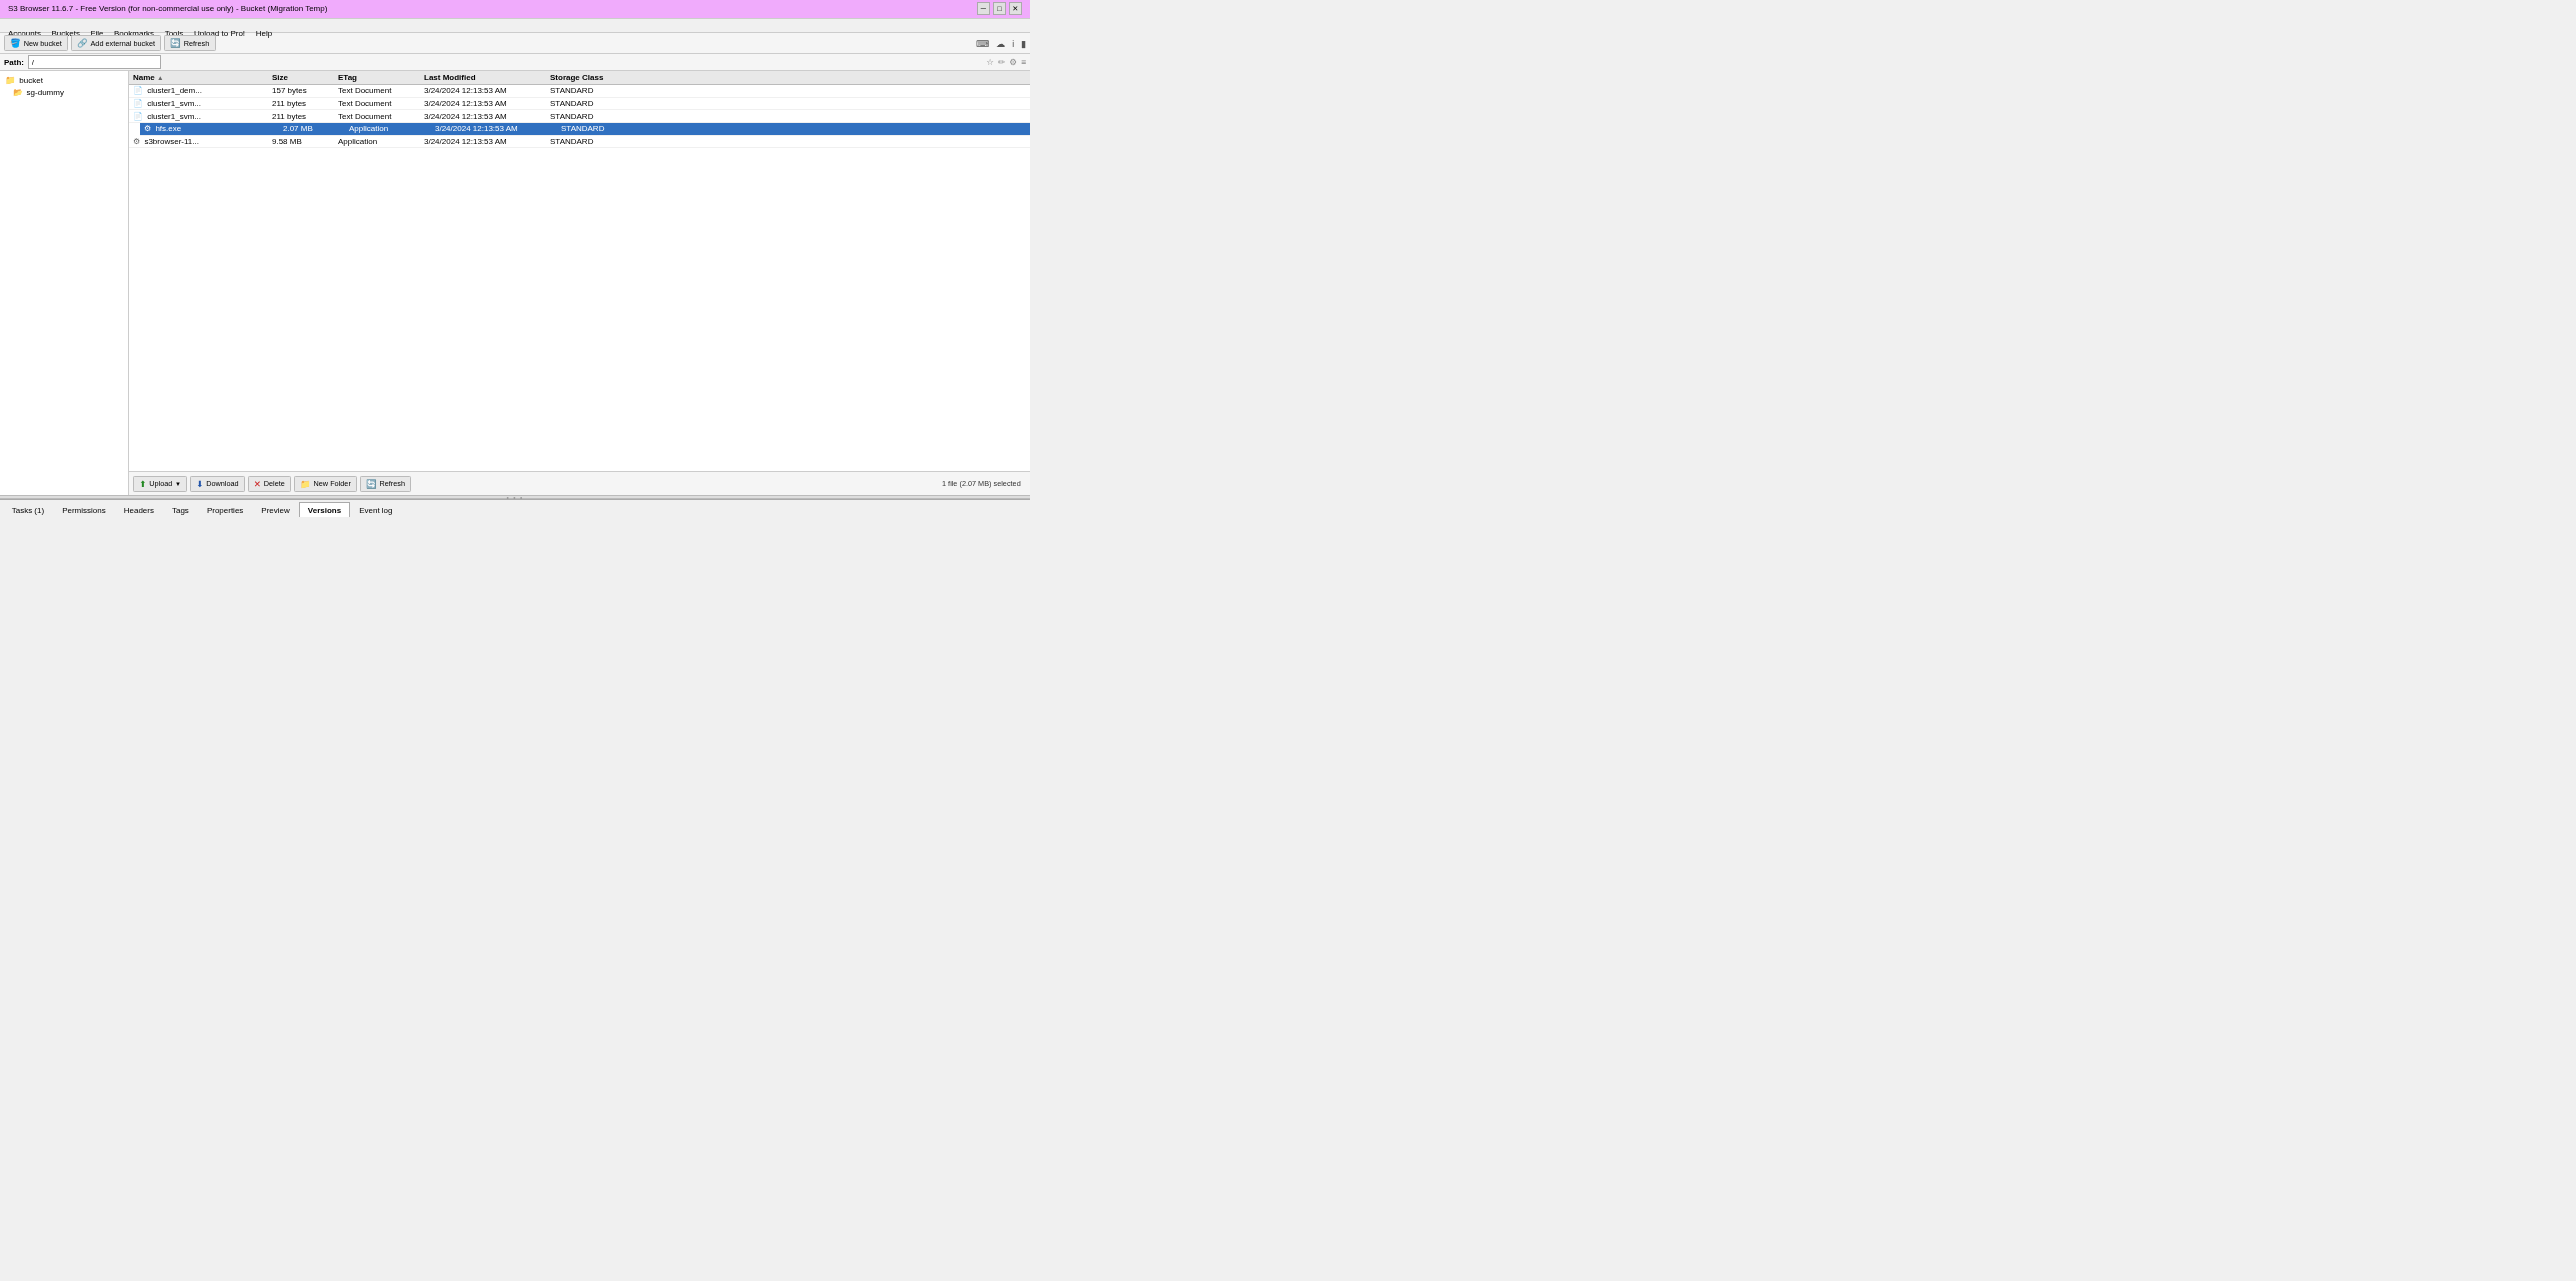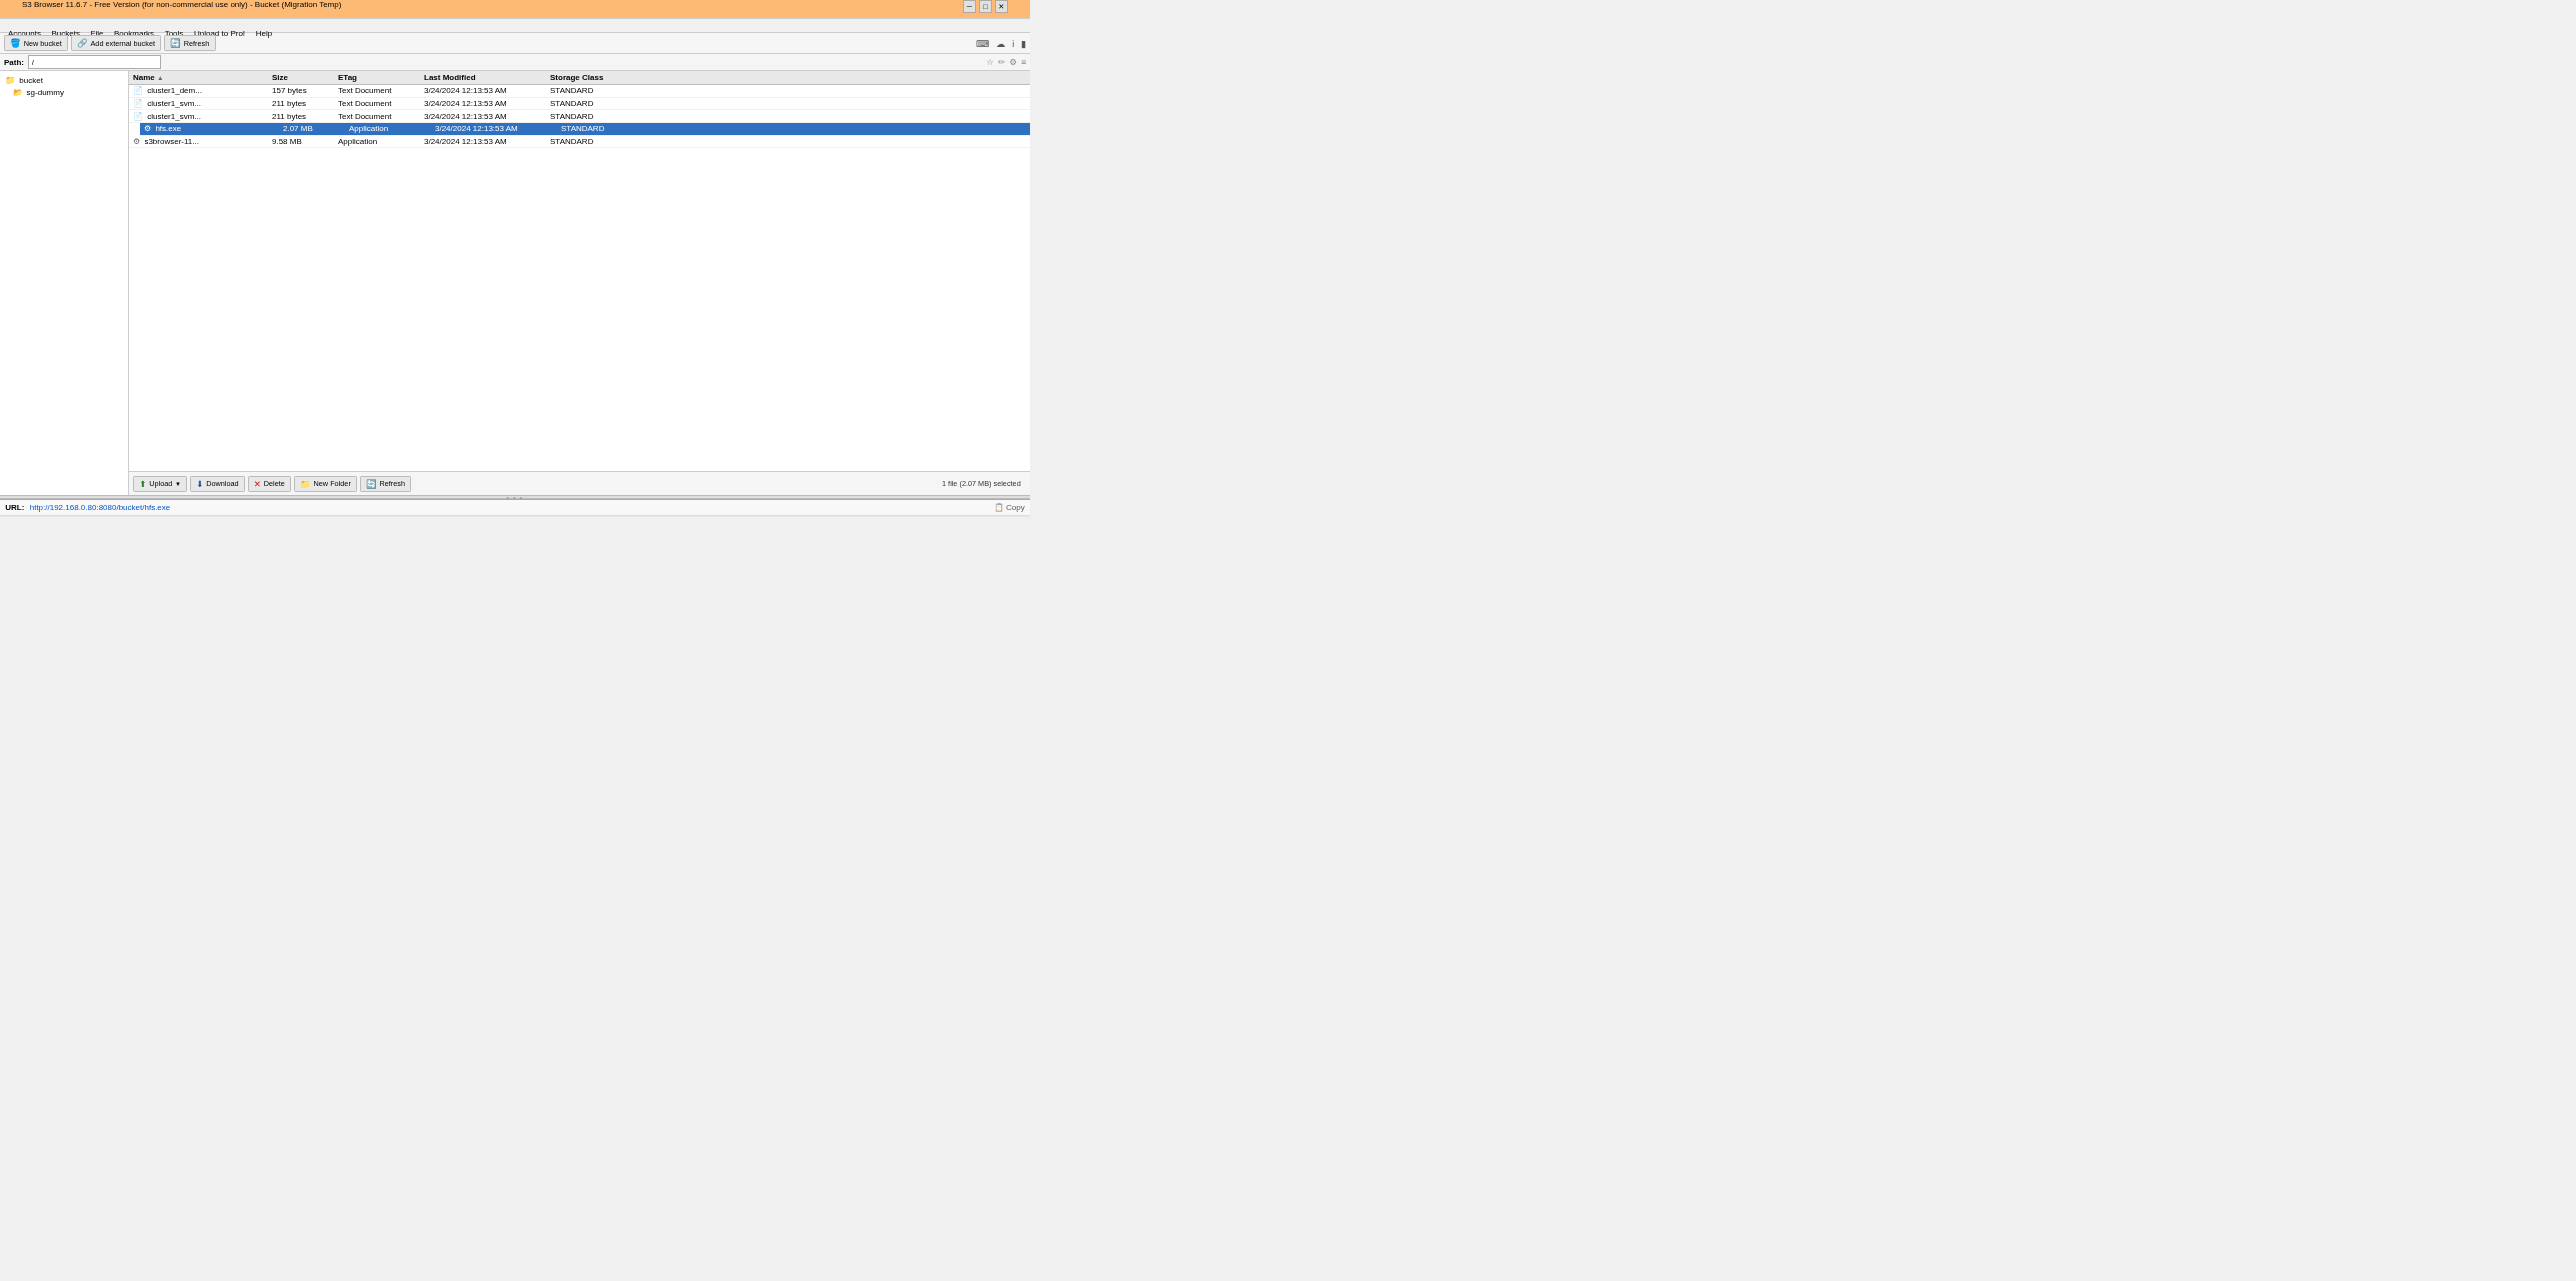--- a/index.html
+++ b/index.html
@@ -1,25 +1,25 @@
 <!DOCTYPE html>
 <html style="font-size:10.6px"><head>
   <meta charset="utf-8">
   <style>
     * { margin: 0; padding: 0; box-sizing: border-box; }
     body { font-family: 'Segoe UI', Arial, sans-serif; font-size: 8px; background: #f0f0f0; color: #000; width: 1030px; height: 517px; overflow: hidden; }
 
     
     #titlebar {
-      background: #fdba74;
+      background: #f0abfc;
       height: 18.6px;
       display: flex;
-      align-items: flex-start;
+      align-items: center;
       justify-content: space-between;
-      padding: 0 22px;
+      padding: 0 8px;
       border-bottom: 0.7px solid #ccc;
     }
     #titlebar-controls { display: flex; gap: 2.7px; }
     .title-btn { width: 13.3px; height: 13.3px; background: #e0e0e0; border: 0.7px solid #aaa; cursor: pointer; display: flex; align-items: center; justify-content: center; font-size: 7.3px; }
 
     
     #menubar {
       background: #f0f0f0;
       height: 14.6px;
       display: flex;
@@ -412,20 +412,30 @@
     </div>
   </div>
 </div>
 
 <div id="drag-handle">
   <span class="drag-dots">• • •</span>
 </div>
 
 <div id="bottom-panel">
 
+  <div id="bottom-tabs">
+    <div class="btab">Tasks (1)</div>
+    <div class="btab">Permissions</div>
+    <div class="btab">Headers</div>
+    <div class="btab">Tags</div>
+    <div class="btab">Properties</div>
+    <div class="btab">Preview</div>
+    <div class="btab active">Versions</div>
+    <div class="btab">Event log</div>
+  </div>
 
   <div id="bottom-content">
 
     <div id="url-bar">
       <span id="url-label">URL:</span>
       <span id="url-value">http://192.168.0.80:8080/bucket/hfs.exe</span>
       <div id="copy-btn">
         <span>📋</span>
         <span>Copy</span>
       </div>

